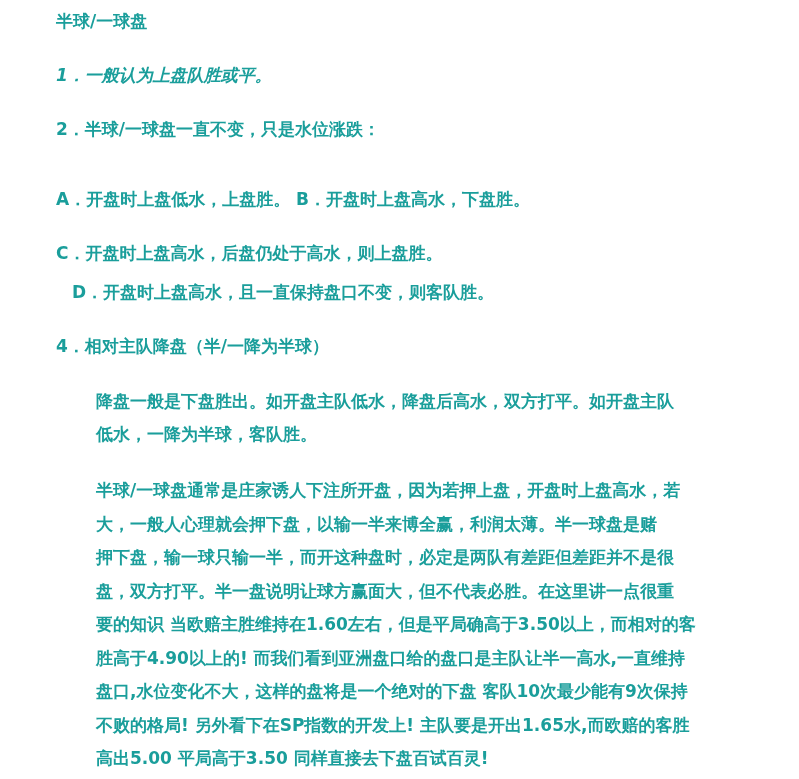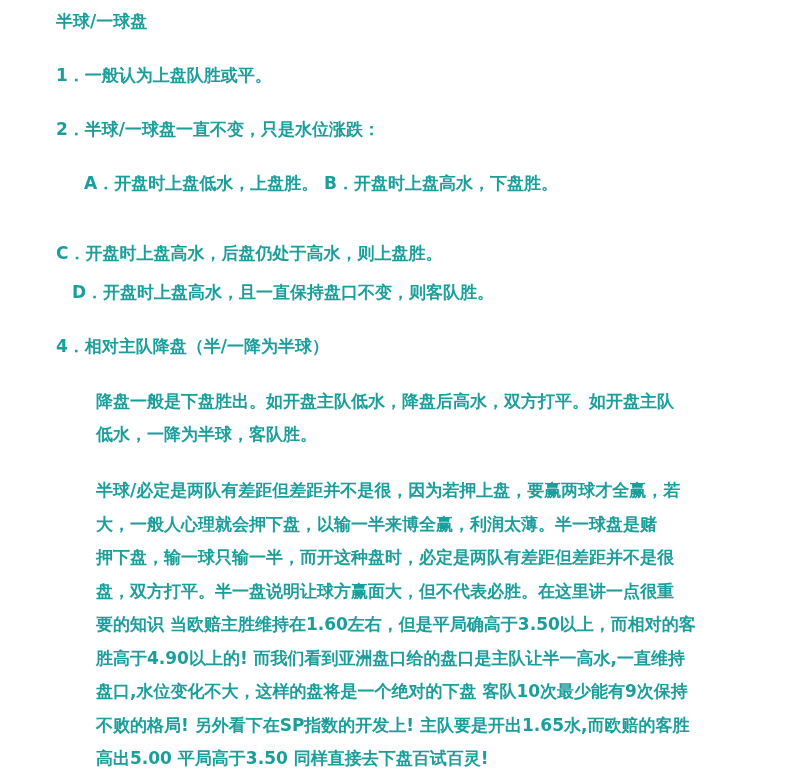--- a/index.html
+++ b/index.html
@@ -34,34 +34,34 @@
       display: block;
       white-space: nowrap;
       padding-left: 40px;
     }
   </style>
 </head>
 <body>
 
 <div class="article">
   <p class="para" style="top:6px;">半球/一球盘</p>
-  <p class="para" style="top:60px;">1．一般认为上盘队胜或平。</p>
+  <p class="para" style="top:60px;font-style:italic;">1．一般认为上盘队胜或平。</p>
   <p class="para" style="top:114px;">2．半球/一球盘一直不变，只是水位涨跌：</p>
-  <p class="para" style="top:168px;margin-left:28px;">A．开盘时上盘低水，上盘胜。 B．开盘时上盘高水，下盘胜。</p>
+  <p class="para" style="top:184px;">A．开盘时上盘低水，上盘胜。 B．开盘时上盘高水，下盘胜。</p>
   <p class="para" style="top:223px;margin-top:15px;">C．开盘时上盘高水，后盘仍处于高水，则上盘胜。</p>
   <p class="para" style="top:277px;margin-left:16px;">D．开盘时上盘高水，且一直保持盘口不变，则客队胜。</p>
   <p class="para" style="top:331px;">4．相对主队降盘（半/一降为半球）</p>
 
   <p class="para" style="top:385px; line-height:33px;">
     <span class="line">降盘一般是下盘胜出。如开盘主队低水，降盘后高水，双方打平。如开盘主队</span>
     <span class="line">低水，一降为半球，客队胜。</span>
   </p>
 
   <p class="para" style="top:474px; line-height:33.5px;">
-    <span class="line">半球/必定是两队有差距但差距并不是很，因为若押上盘，要赢两球才全赢，若</span>
+    <span class="line">半球/一球盘通常是庄家诱人下注所开盘，因为若押上盘，开盘时上盘高水，若</span>
     <span class="line">大，一般人心理就会押下盘，以输一半来博全赢，利润太薄。半一球盘是赌</span>
     <span class="line">押下盘，输一球只输一半，而开这种盘时，必定是两队有差距但差距并不是很</span>
     <span class="line">盘，双方打平。半一盘说明让球方赢面大，但不代表必胜。在这里讲一点很重</span>
     <span class="line">要的知识 当欧赔主胜维持在1.60左右，但是平局确高于3.50以上，而相对的客</span>
     <span class="line">胜高于4.90以上的! 而我们看到亚洲盘口给的盘口是主队让半一高水,一直维持</span>
     <span class="line">盘口,水位变化不大，这样的盘将是一个绝对的下盘 客队10次最少能有9次保持</span>
     <span class="line">不败的格局! 另外看下在SP指数的开发上! 主队要是开出1.65水,而欧赔的客胜</span>
     <span class="line">高出5.00 平局高于3.50 同样直接去下盘百试百灵!</span>
   </p>
 </div>

